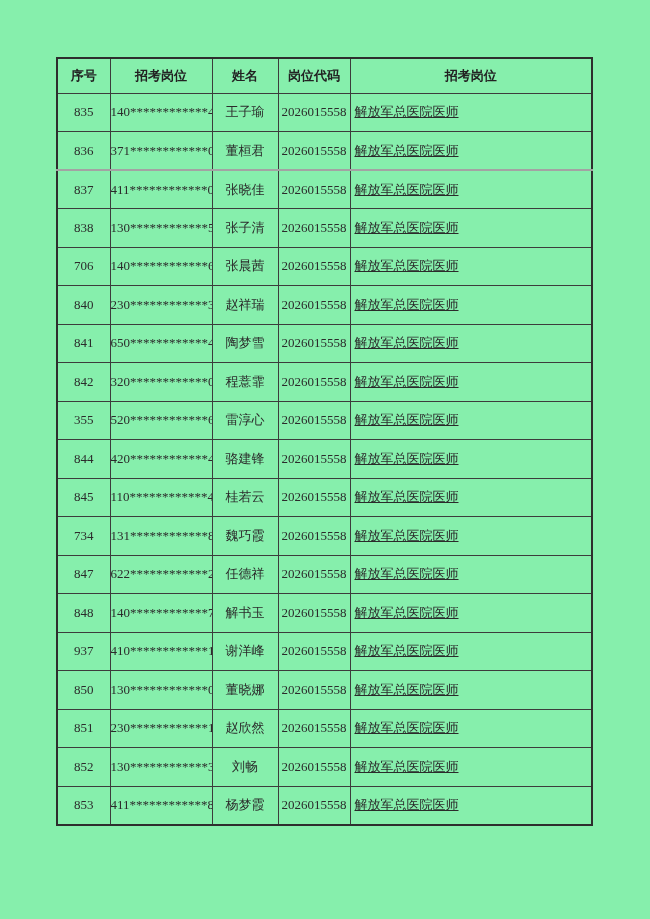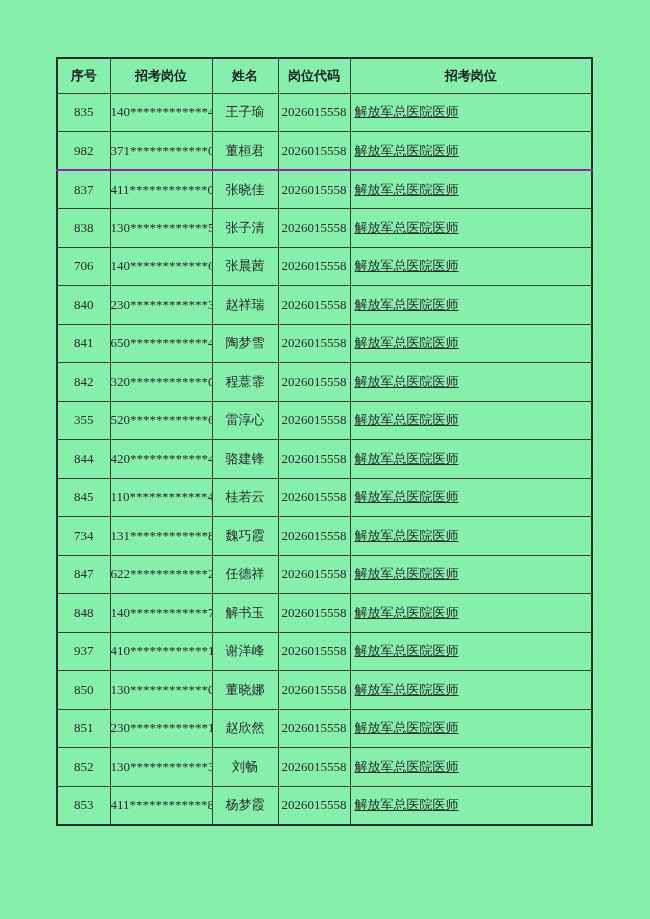--- a/index.html
+++ b/index.html
@@ -48,21 +48,21 @@
     font-size: 13px;
     text-align: center;
   }
   td.col-pos {
     text-align: left;
     padding-left: 4px;
     text-decoration: underline;
   }
   
   tbody tr:nth-child(3) td {
-    border-top: 2px solid #a21caf;
+    border-top: 2px solid #a3a3a3;
   }
 </style>
 </head>
 <body>
 
 <div class="page">
   <table class="roster">
     <colgroup>
       <col style="width:53px">
       <col style="width:102px">
@@ -81,21 +81,21 @@
     </thead>
     <tbody id="table-body">
         <tr>
           <td>835</td>
           <td>140************420</td>
           <td>王子瑜</td>
           <td>2026015558</td>
           <td class="col-pos">解放军总医院医师</td>
         </tr>
         <tr>
-          <td>982</td>
+          <td>836</td>
           <td>371************022</td>
           <td>董桓君</td>
           <td>2026015558</td>
           <td class="col-pos">解放军总医院医师</td>
         </tr>
         <tr>
           <td>837</td>
           <td>411************044</td>
           <td>张晓佳</td>
           <td>2026015558</td>

